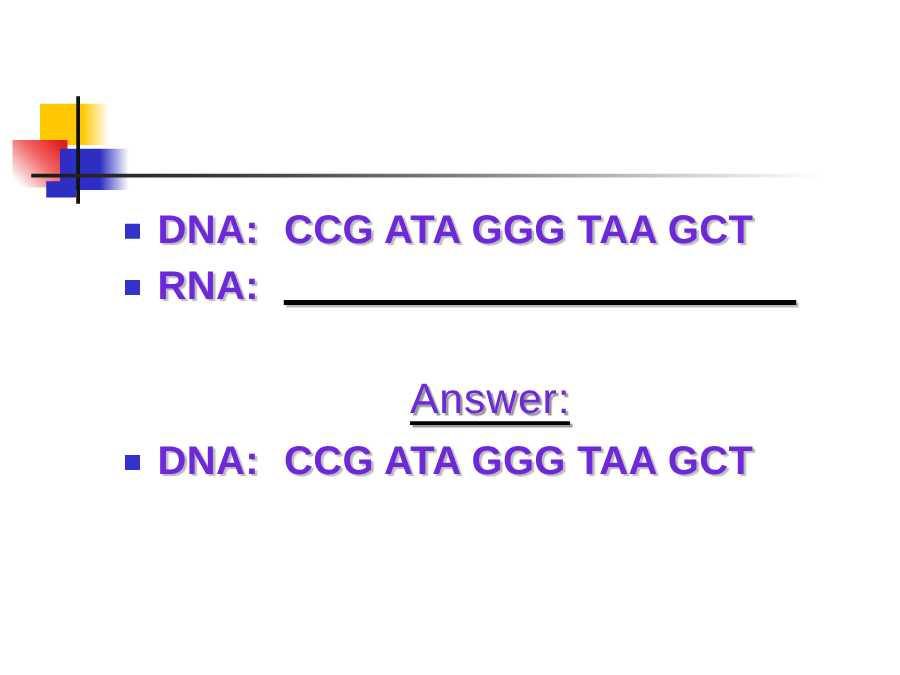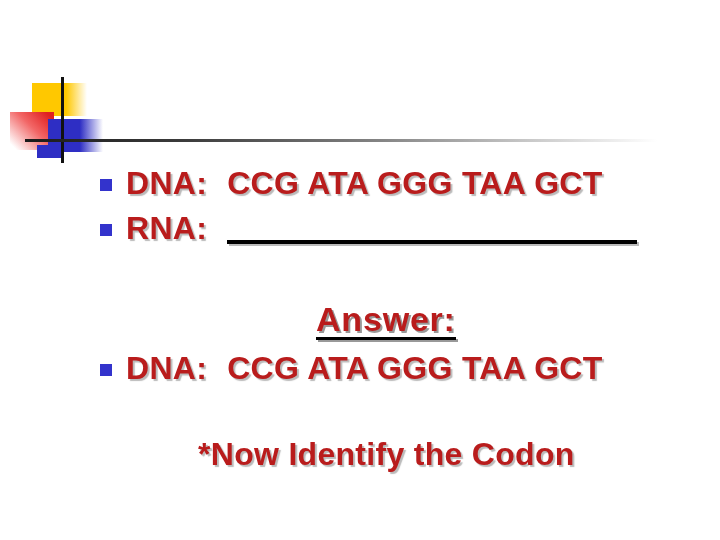--- a/index.html
+++ b/index.html
@@ -7,21 +7,21 @@
     padding: 0;
     background: #ffffff;
   }
   .slide {
     position: relative;
     width: 720px;
     height: 540px;
     background: #ffffff;
     overflow: hidden;
     font-family: "Liberation Sans", "DejaVu Sans", sans-serif;
-    color: #b91c1c;
+    color: #6d28d9;
   }
 
   
   .deco-yellow {
     position: absolute;
     left: 32px; top: 83px;
     width: 55px; height: 33px;
     background: linear-gradient(90deg, #ffc800 0%, #ffc800 62%, rgba(255,200,0,0) 100%);
     z-index: 1;
   }
@@ -92,24 +92,24 @@
     display: inline-block;
     width: 410px;
     height: 0;
     margin-left: 20px;
     border-bottom: 4px solid #000000;
     vertical-align: -5px;
     filter: drop-shadow(2px 2px 0.5px rgba(130,130,130,0.55));
   }
   .answer-heading {
     position: absolute;
-    left: 316px; top: 301px;
+    left: 328px; top: 301px;
     font-size: 34px;
     line-height: 36px;
-    font-weight: bold;
+    font-weight: normal;
     letter-spacing: 0.8px;
     white-space: nowrap;
   }
   .answer-heading .underlined {
     display: inline-block;
     border-bottom: 3px solid #000000;
     filter: drop-shadow(2px 2px 0.5px rgba(110,110,110,0.7));
   }
   .codon-note {
     position: absolute;
@@ -147,15 +147,14 @@
   <div class="answer-heading">
     <span class="underlined">Answer:</span>
   </div>
 
   <div class="row" style="top:351px">
     <span class="bullet"></span>
     <span class="txt"><span>DNA:</span><span class="seq">CCG ATA GGG TAA GCT</span></span>
   </div>
 
 
-  <div class="codon-note">*Now Identify the Codon</div>
 
 </div>
 
 </body></html>

